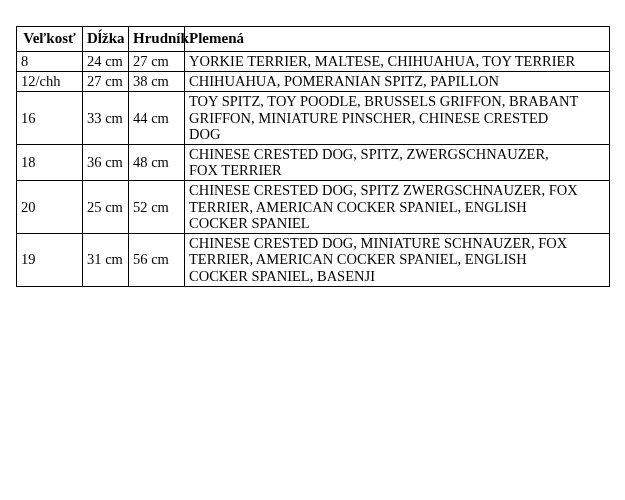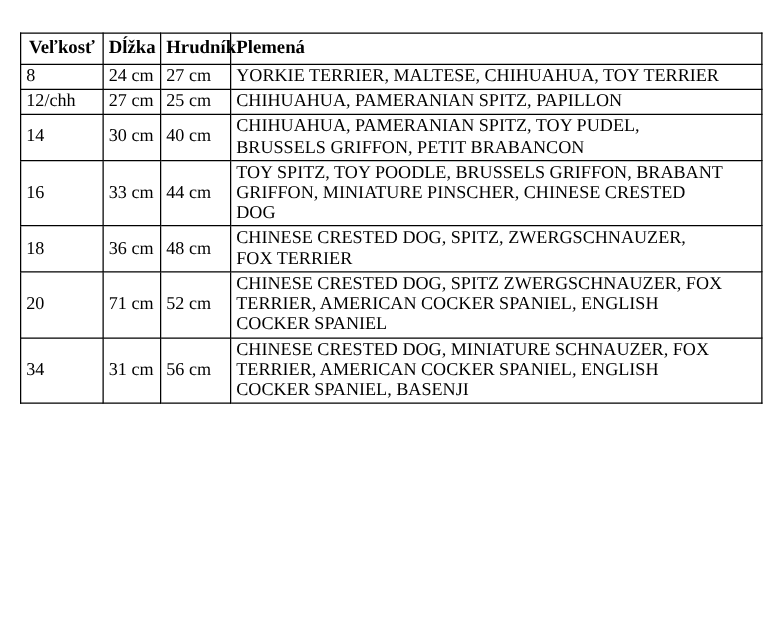--- a/index.html
+++ b/index.html
@@ -87,55 +87,48 @@
     <tbody>
       <tr>
         <td class="cell-size">8</td>
         <td class="cell-len">24 cm</td>
         <td class="cell-chest">27 cm</td>
         <td class="cell-breeds">YORKIE TERRIER, MALTESE, CHIHUAHUA, TOY TERRIER</td>
       </tr>
       <tr>
         <td class="cell-size">12/chh</td>
         <td class="cell-len">27 cm</td>
-        <td class="cell-chest">25 cm</td>
-        <td class="cell-breeds">CHIHUAHUA, PAMERANIAN SPITZ, PAPILLON</td>
-      </tr>
-      <tr>
-        <td class="cell-size">14</td>
-        <td class="cell-len">30 cm</td>
-        <td class="cell-chest">40 cm</td>
-        <td class="cell-breeds">CHIHUAHUA, PAMERANIAN SPITZ, TOY PUDEL,
-BRUSSELS GRIFFON, PETIT BRABANCON</td>
+        <td class="cell-chest">38 cm</td>
+        <td class="cell-breeds">CHIHUAHUA, POMERANIAN SPITZ, PAPILLON</td>
       </tr>
       <tr>
         <td class="cell-size">16</td>
         <td class="cell-len">33 cm</td>
         <td class="cell-chest">44 cm</td>
         <td class="cell-breeds">TOY SPITZ, TOY POODLE, BRUSSELS GRIFFON, BRABANT
 GRIFFON, MINIATURE PINSCHER, CHINESE CRESTED
 DOG</td>
       </tr>
       <tr>
         <td class="cell-size">18</td>
         <td class="cell-len">36 cm</td>
         <td class="cell-chest">48 cm</td>
         <td class="cell-breeds">CHINESE CRESTED DOG, SPITZ, ZWERGSCHNAUZER,
 FOX TERRIER</td>
       </tr>
       <tr>
         <td class="cell-size">20</td>
-        <td class="cell-len">71 cm</td>
+        <td class="cell-len">25 cm</td>
         <td class="cell-chest">52 cm</td>
         <td class="cell-breeds">CHINESE CRESTED DOG, SPITZ ZWERGSCHNAUZER, FOX
 TERRIER, AMERICAN COCKER SPANIEL, ENGLISH
 COCKER SPANIEL</td>
       </tr>
       <tr>
-        <td class="cell-size">34</td>
+        <td class="cell-size">19</td>
         <td class="cell-len">31 cm</td>
         <td class="cell-chest">56 cm</td>
         <td class="cell-breeds">CHINESE CRESTED DOG, MINIATURE SCHNAUZER, FOX
 TERRIER, AMERICAN COCKER SPANIEL, ENGLISH
 COCKER SPANIEL, BASENJI</td>
       </tr>
     </tbody>
   </table>
 </div>
 

